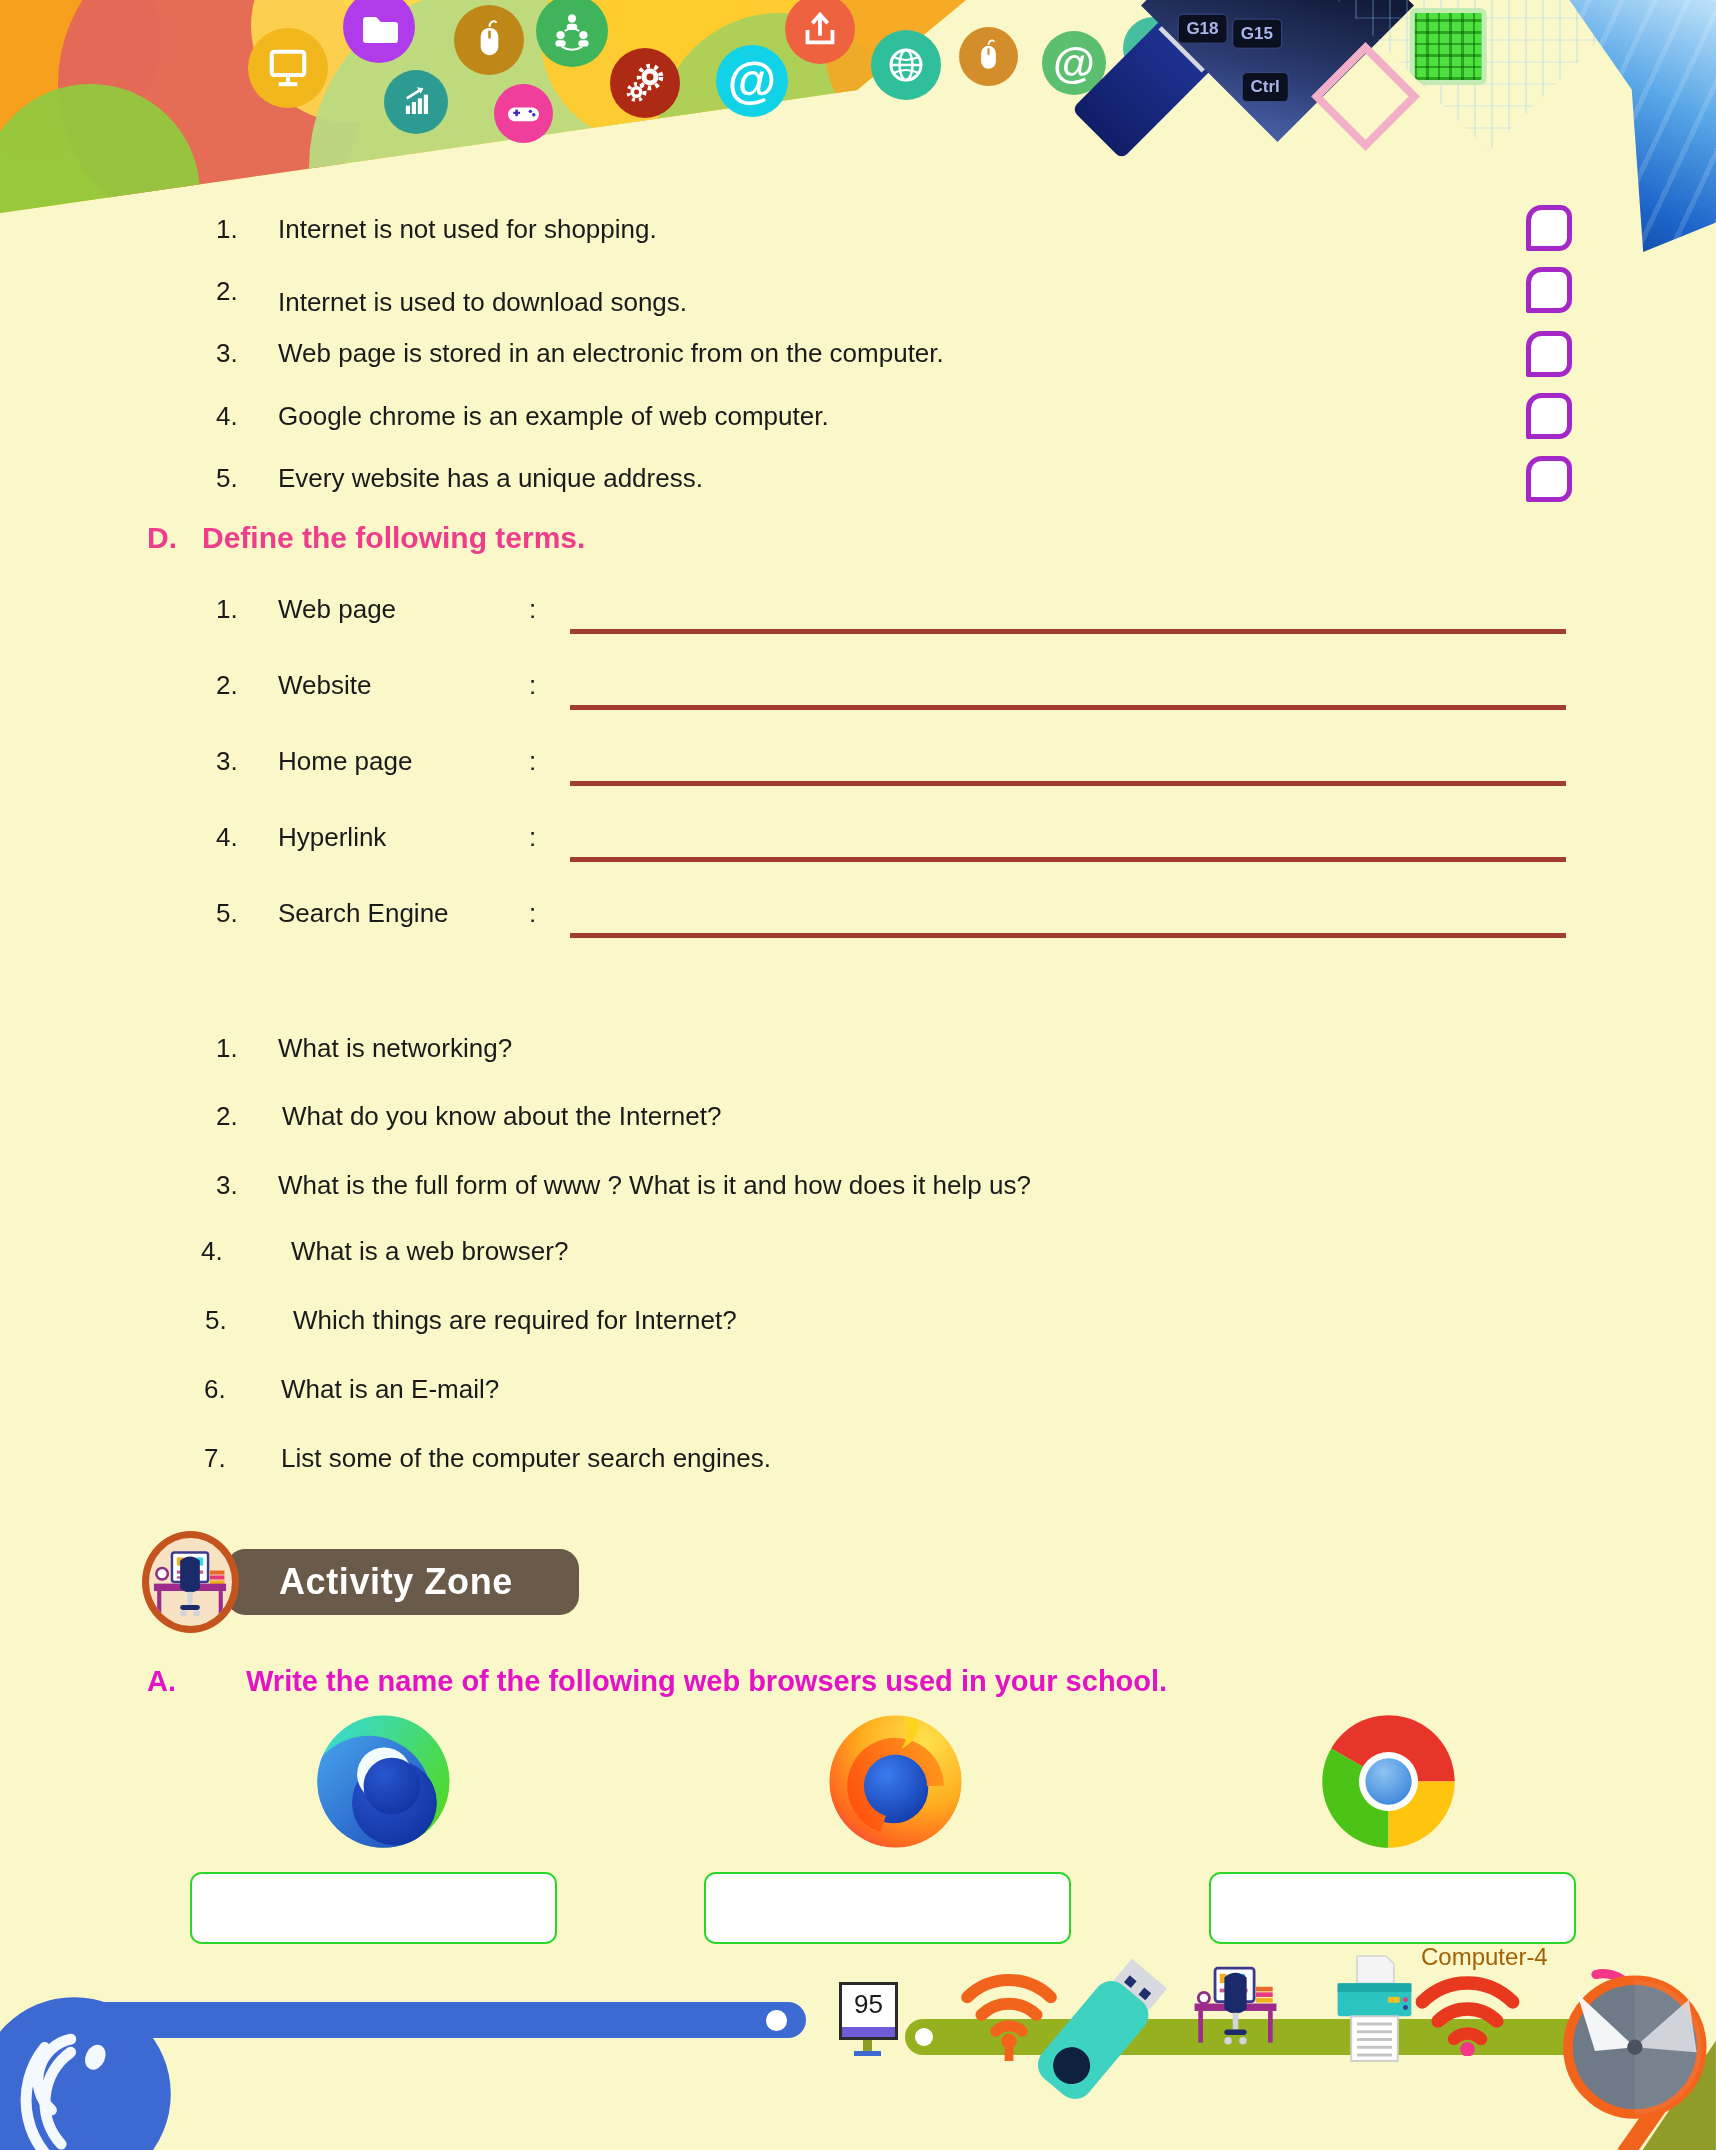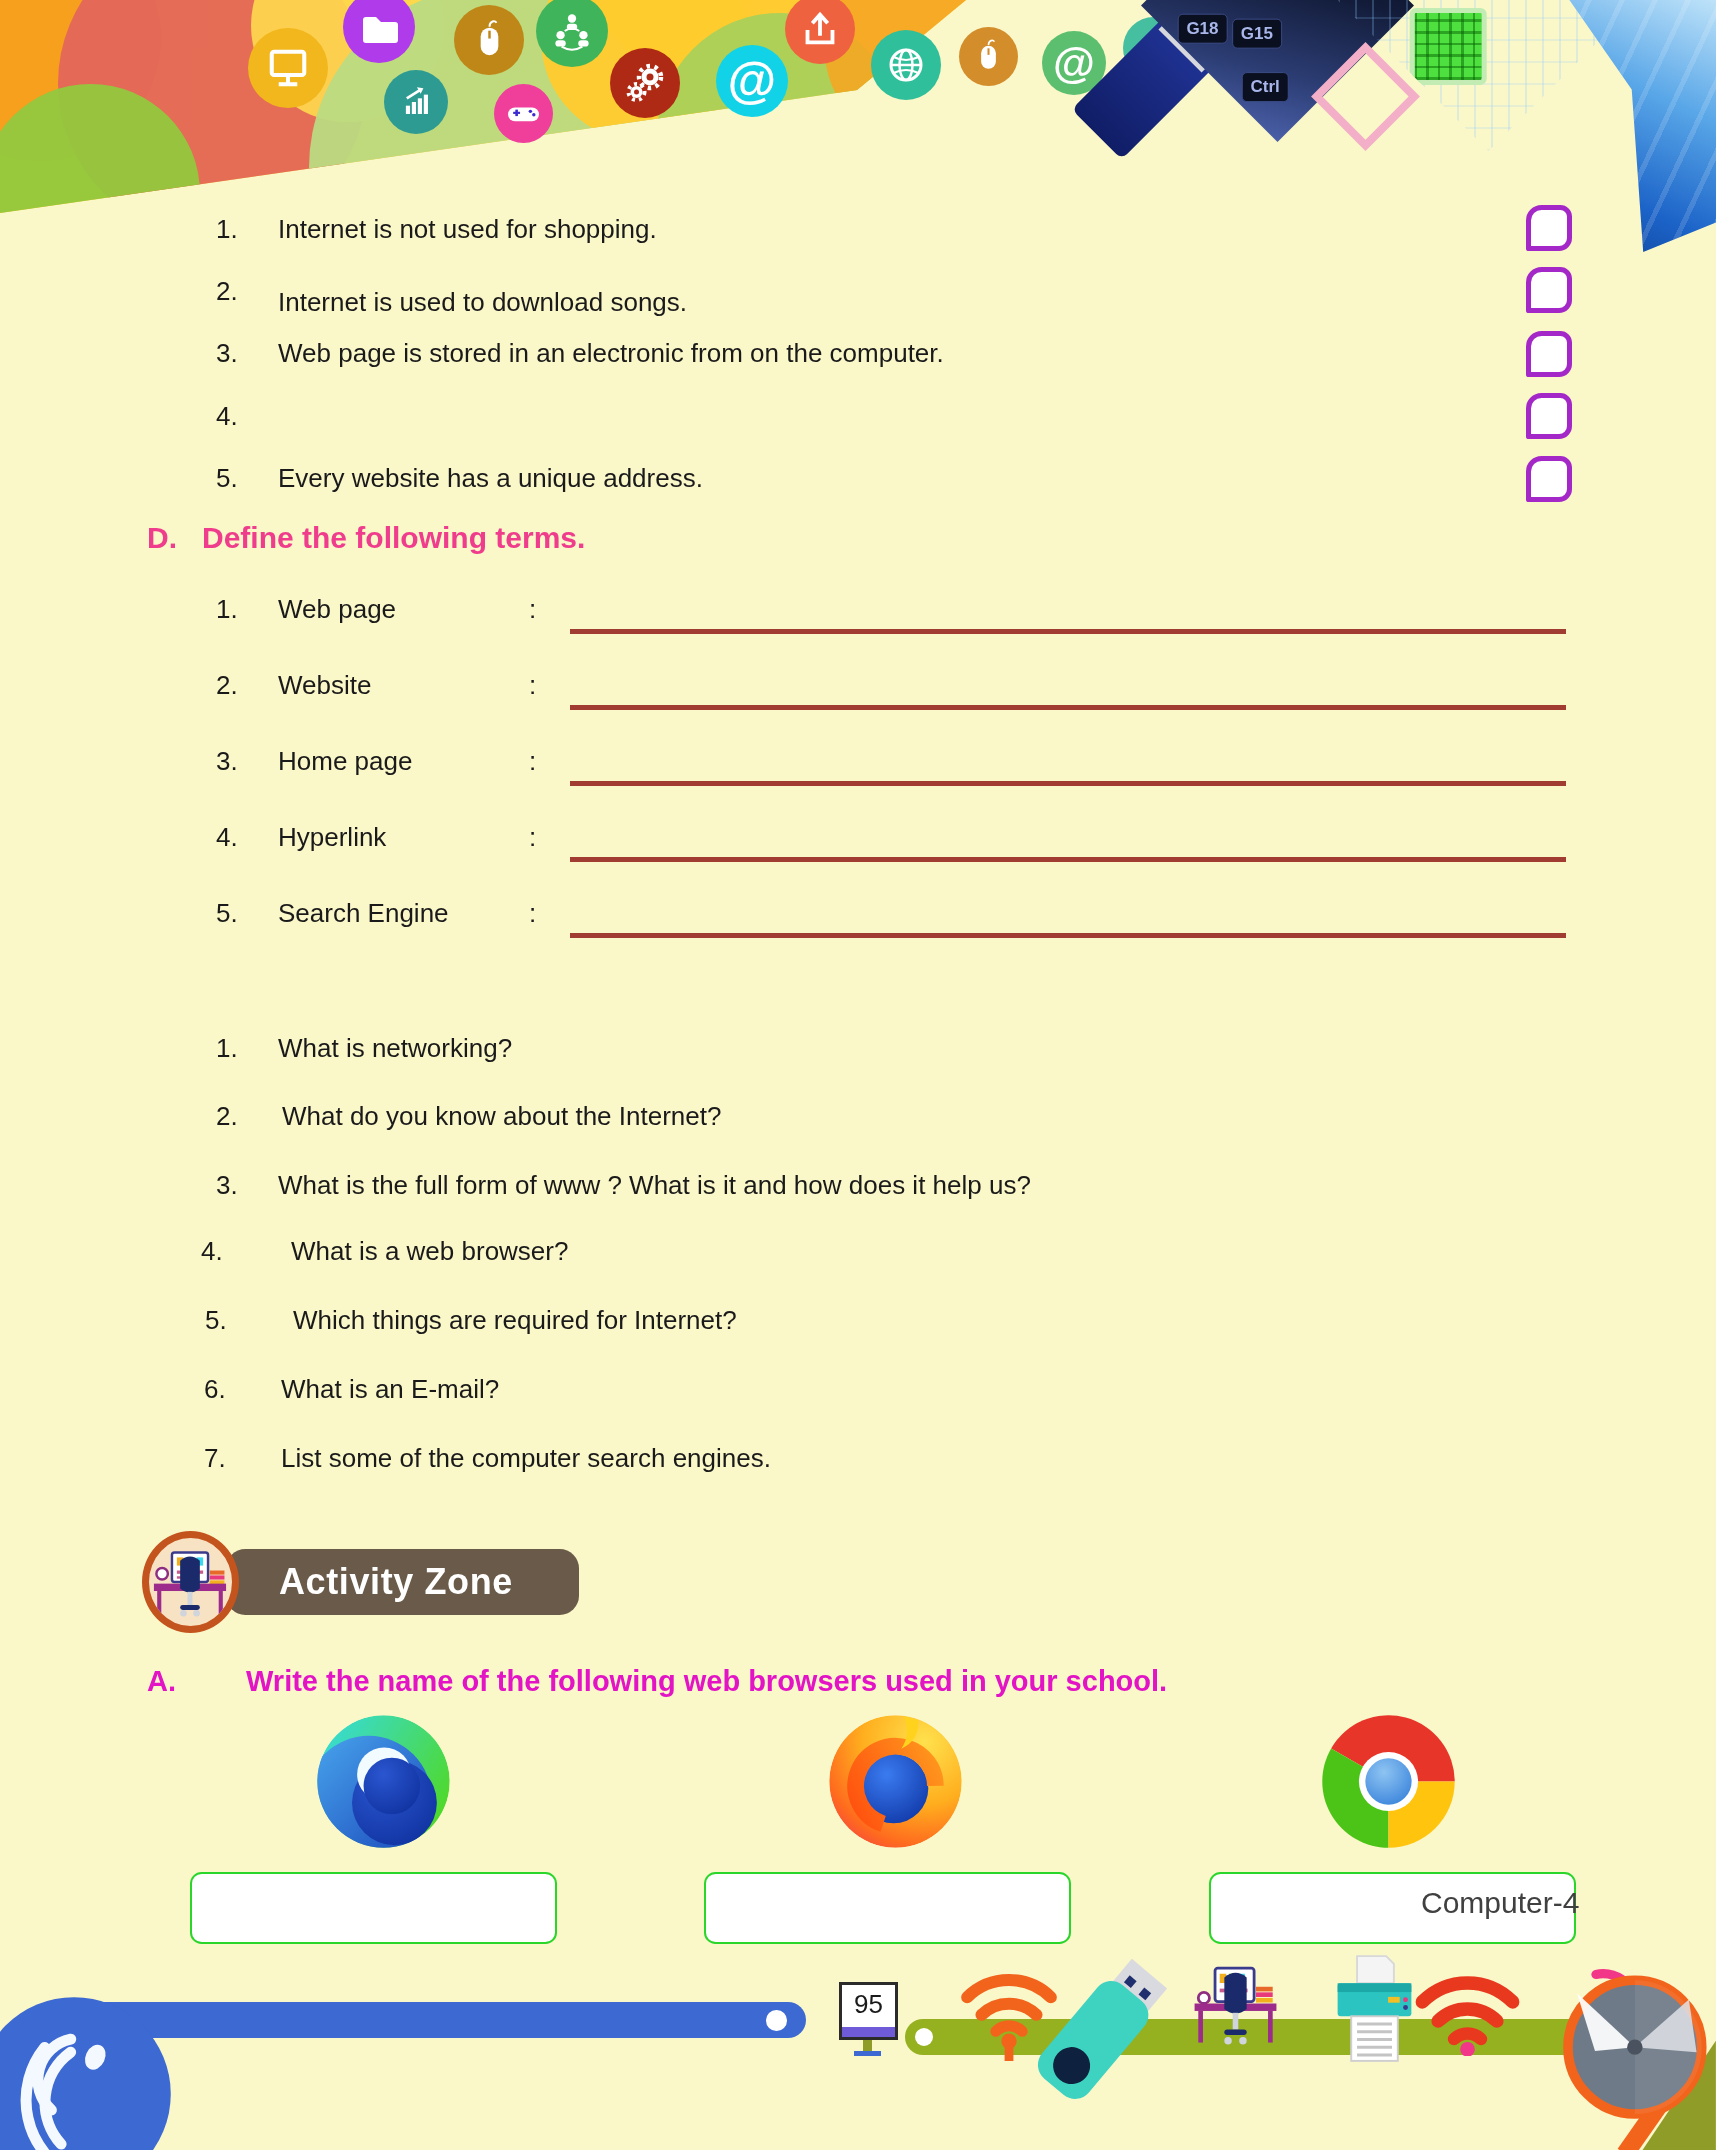--- a/index.html
+++ b/index.html
@@ -49,21 +49,21 @@
   .white-dot{position:absolute;background:#fff;border-radius:50%;}
   .monitor95{position:absolute;left:839px;top:1982px;width:59px;height:58px;background:#fff;
              border:3.2px solid #2b2b2b;box-sizing:border-box;}
   .monitor95 .screen-num{position:absolute;left:0;top:3.9px;width:100%;text-align:center;font-size:26px;color:#1a1a1a;}
   .monitor95 .strip{position:absolute;left:0;bottom:0;width:100%;height:9.7px;background:#6f5bd8;}
   .usb-footer{position:absolute;left:1071px;top:1956px;width:61px;height:148px;transform:rotate(40deg);}
   .usb-footer .body{position:absolute;left:0;top:26px;width:61px;height:122px;background:#3ED2C0;border-radius:18px;}
   .usb-footer .cap{position:absolute;left:7.7px;top:0;width:46px;height:37px;background:#d8dadf;}
   .usb-footer .pin{position:absolute;width:9px;height:9px;background:#20306e;top:14px;}
   .usb-footer .end{position:absolute;left:12.2px;top:102px;width:37px;height:37px;background:#0e2240;border-radius:50%;}
-  .computer4{position:absolute;left:1421px;top:1886px;font-size:30px;color:#404040;white-space:nowrap;}
+  .computer4{position:absolute;left:1421px;top:1943px;font-size:24px;color:#a16207;white-space:nowrap;}
 </style>
 </head>
 <body>
 
 <div class="page">
 
   <div class="band">
     <div class="c" style="left:-84px;top:-84px;width:245px;height:245px;background:rgba(244,154,31,.85);"></div>
     <div class="c" style="left:58px;top:-71px;width:309px;height:309px;background:rgba(226,99,92,.9);"></div>
     <div class="c" style="left:251px;top:-71px;width:193px;height:193px;background:rgba(255,217,79,.9);"></div>
@@ -193,20 +193,21 @@
   </div>
 
 
   <div class="stmt" style="left:216px;top:214px;">1.</div>
   <div class="stmt" style="left:278px;top:214px;">Internet is not used for shopping.</div>
   <div class="stmt" style="left:216px;top:276px;">2.</div>
   <div class="stmt" style="left:278px;top:287px;">Internet is used to download songs.</div>
   <div class="stmt" style="left:216px;top:338px;">3.</div>
   <div class="stmt" style="left:278px;top:338px;">Web page is stored in an electronic from on the computer.</div>
   <div class="stmt" style="left:216px;top:401px;">4.</div>
+  <div class="stmt" style="left:278px;top:401px;">Google chrome is an example of web computer.</div>
   <div class="stmt" style="left:216px;top:463px;">5.</div>
   <div class="stmt" style="left:278px;top:463px;">Every website has a unique address.</div>
 
   <div class="checkbox" style="top:205px;"></div>
   <div class="checkbox" style="top:267px;"></div>
   <div class="checkbox" style="top:331px;"></div>
   <div class="checkbox" style="top:393px;"></div>
   <div class="checkbox" style="top:456px;"></div>
 
   <div class="sec-heading" style="left:147px;top:521px;">

